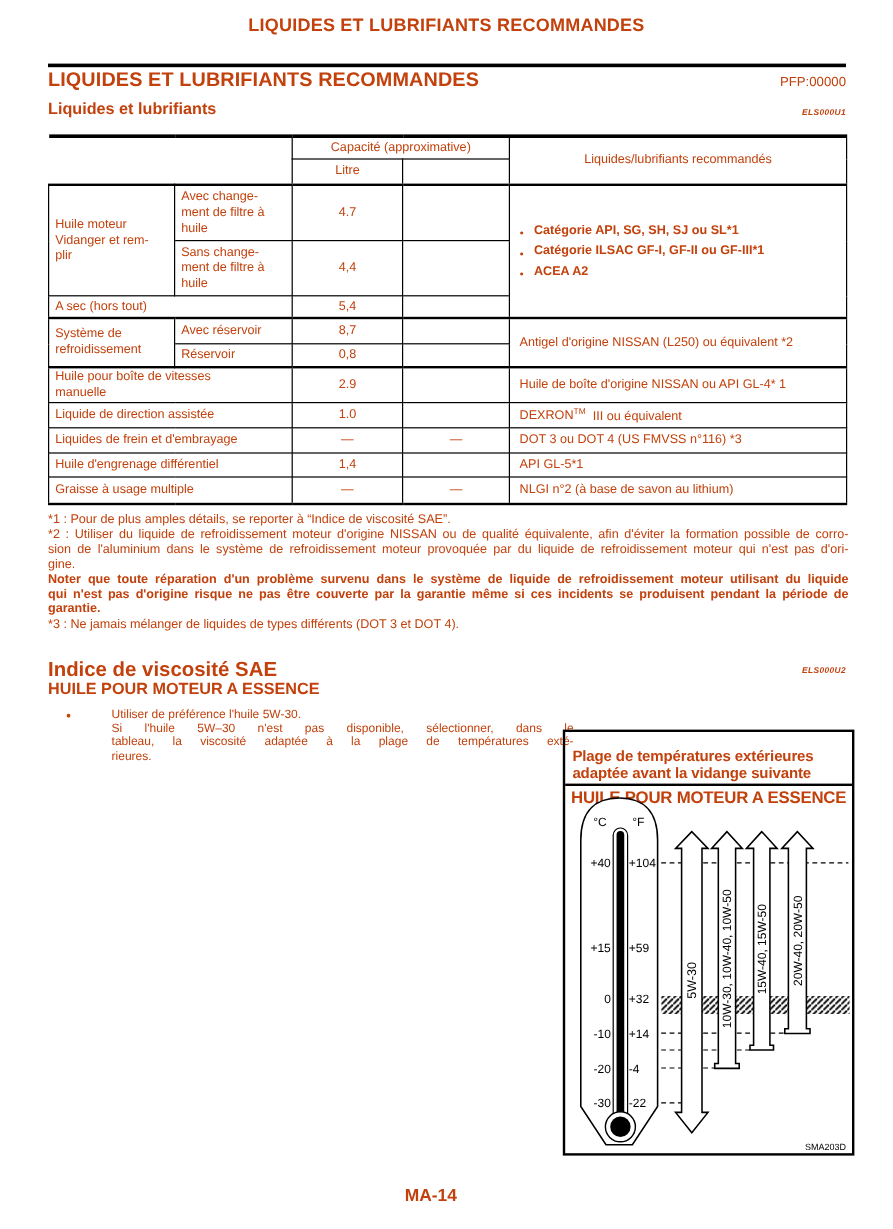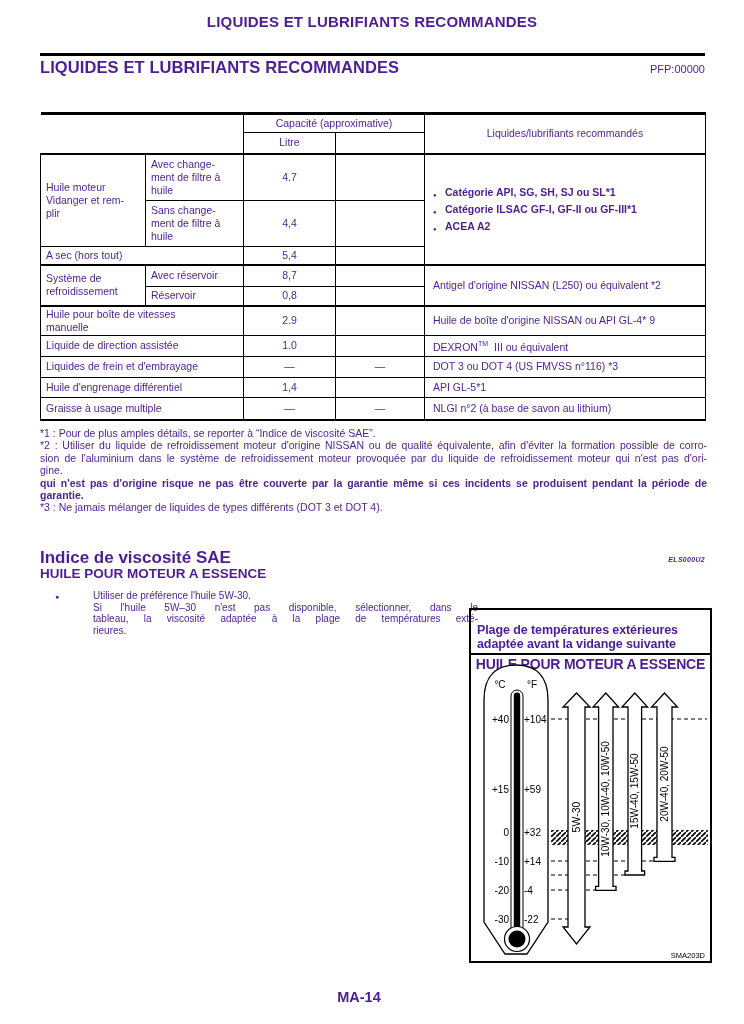--- a/index.html
+++ b/index.html
@@ -1,16 +1,16 @@
 <!DOCTYPE html>
 <html><head>
 <meta charset="utf-8">
 <style>
   html,body{margin:0;padding:0;background:#fff;}
-  #page{position:relative;width:744px;height:1024px;background:#fff;color:#4c1d95;
+  #page{position:relative;width:744px;height:1024px;background:#fff;color:#c2410c;
         font-family:"Liberation Sans",sans-serif;overflow:hidden;}
   .abs{position:absolute;}
   
   .top-title{top:13px;left:0;width:744px;text-align:center;font-size:15px;font-weight:bold;letter-spacing:.2px;}
   .rule{top:53px;left:40px;width:665px;height:3px;background:#000;}
   .sec-row{top:58px;left:40px;width:665px;display:flex;justify-content:space-between;align-items:flex-start;}
   .sec-title{font-size:16.5px;font-weight:bold;letter-spacing:.1px;}
   .pfp{font-size:11px;padding-top:5px;}
   .sub-row{top:83px;left:40px;width:665px;display:flex;justify-content:space-between;align-items:flex-start;}
   .sub-title{font-size:13.5px;font-weight:bold;}
@@ -59,20 +59,24 @@
 <div id="page">
 
   <div class="abs top-title">LIQUIDES ET LUBRIFIANTS RECOMMANDES</div>
   <div class="abs rule"></div>
 
   <div class="abs sec-row">
     <div class="sec-title">LIQUIDES ET LUBRIFIANTS RECOMMANDES</div>
     <div class="pfp">PFP:00000</div>
   </div>
 
+  <div class="abs sub-row">
+    <div class="sub-title">Liquides et lubrifiants</div>
+    <div class="els">ELS000U1</div>
+  </div>
 
   <table class="abs" style="top:112px;left:40px;">
     <colgroup>
       <col style="width:105px">
         <col style="width:98px">
         <col style="width:92px">
         <col style="width:89px">
         <col style="width:281px">
     </colgroup>
     <tbody>
@@ -123,21 +127,21 @@
     <tr style="height:19px">
       <td>Réservoir</td>
       <td class="c">0,8</td>
       <td class="c"></td>
     </tr>
     <tr class="t2" style="height:29px">
       <td colspan="2" class="pre">Huile pour boîte de vitesses
 manuelle</td>
       <td class="c">2.9</td>
       <td class="c"></td>
-      <td class="rt">Huile de boîte d'origine NISSAN ou API GL-4* 9</td>
+      <td class="rt">Huile de boîte d'origine NISSAN ou API GL-4* 1</td>
     </tr>
     <tr style="height:21px">
       <td colspan="2">Liquide de direction assistée</td>
       <td class="c">1.0</td>
       <td class="c"></td>
       <td class="rt">
         <span>DEXRON</span><sup class="tm">TM</sup><span class="rest">III ou équivalent</span>
       </td>
     </tr>
     <tr style="height:21px">
@@ -159,20 +163,21 @@
       <td class="rt">NLGI n°2 (à base de savon au lithium)</td>
     </tr>
   </tbody>
     </table>
 
   <div class="abs notes">
     <div>*1 : Pour de plus amples détails, se reporter à “Indice de viscosité SAE”.</div>
     <div class="jl">*2 : Utiliser du liquide de refroidissement moteur d'origine NISSAN ou de qualité équivalente, afin d'éviter la formation possible de corro-</div>
     <div class="jl">sion de l'aluminium dans le système de refroidissement moteur provoquée par du liquide de refroidissement moteur qui n'est pas d'ori-</div>
     <div>gine.</div>
+    <div class="bold jl">Noter que toute réparation d'un problème survenu dans le système de liquide de refroidissement moteur utilisant du liquide</div>
     <div class="bold jl">qui n'est pas d'origine risque ne pas être couverte par la garantie même si ces incidents se produisent pendant la période de</div>
     <div class="bold">garantie.</div>
     <div>*3 : Ne jamais mélanger de liquides de types différents (DOT 3 et DOT 4).</div>
   </div>
 
   <div class="abs sae">
     <div class="sae-h">Indice de viscosité SAE</div>
     <div class="sae-sub">HUILE POUR MOTEUR A ESSENCE</div>
   </div>
   <div class="abs els els2">ELS000U2</div>

